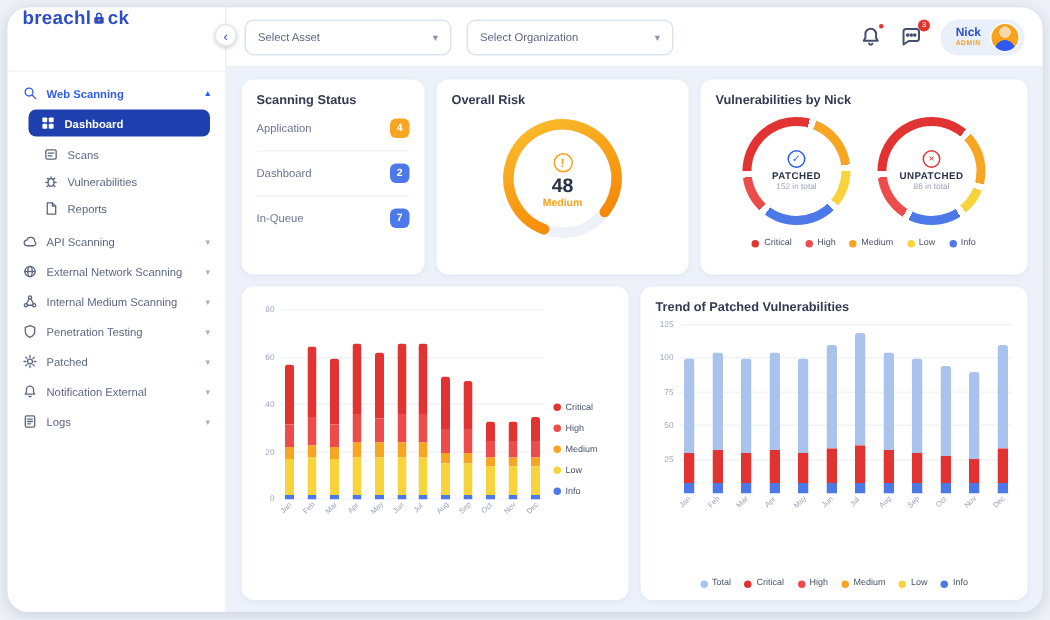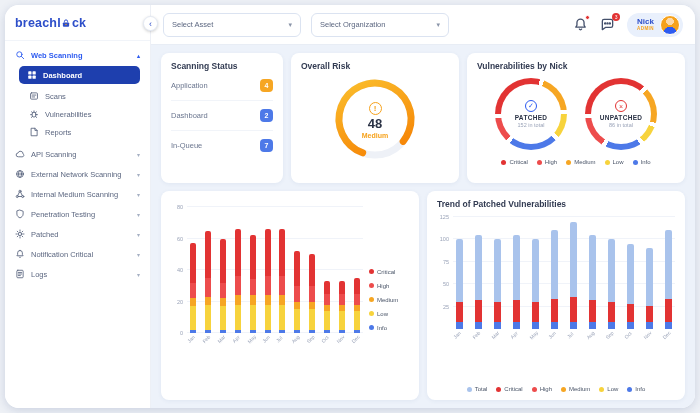--- a/index.html
+++ b/index.html
@@ -1,21 +1,21 @@
 <!DOCTYPE html>
 <html><head>
 <meta charset="utf-8">
 <style>
 *{margin:0;padding:0;box-sizing:border-box}
 html,body{width:700px;height:413px;overflow:hidden}
 body{position:relative;background:#eef1f6;font-family:"Liberation Sans",sans-serif}
 .app{position:absolute;left:5px;top:5px;width:690px;height:403px;background:#fff;border-radius:14px;box-shadow:0 2px 10px rgba(40,60,120,.18);display:flex;overflow:hidden}
 
 .sidebar{width:146px;background:#fff;border-right:1px solid #edf0f6;position:relative;flex:none}
-.logo-row{height:36px;display:flex;align-items:center;padding:0 10px;border-bottom:1px solid #f1f4f9}
+.logo-row{height:43px;display:flex;align-items:flex-start;padding:0 10px;border-bottom:1px solid #f1f4f9}
 .logo{font-size:12.5px;font-weight:bold;color:#2d4ec9;display:flex;align-items:center;letter-spacing:.2px}
 .logo .lk{width:10px;height:10px;margin:0 .5px;display:inline-flex}
 .collapse-btn{position:absolute;right:-8px;top:11px;width:15px;height:15px;border-radius:50%;background:#fff;border:1px solid #e3e8f2;box-shadow:0 1px 3px rgba(0,0,0,.18);color:#2d4ec9;font-size:9px;line-height:12px;text-align:center;cursor:pointer;z-index:5;padding:0}
 nav{padding:4px 0;display:block}
 .nav-item{display:flex;align-items:center;gap:6px;padding:5px 10px;font-size:7.5px;color:#5c6780;cursor:pointer;white-space:nowrap}
 .nav-item.accent{color:#2d5bf0;font-weight:bold}
 .nico{width:10px;height:10px;flex:none;display:inline-flex;align-items:center}
 .nico svg{width:100%;height:100%}
 .nchev{margin-left:auto;font-size:6px;color:#a6b0c3}
 .nav-item.accent .nchev{color:#2d5bf0}
@@ -208,21 +208,21 @@
           <span class="nlabel">Patched</span>
           <span class="nchev">▾</span>
         </div>
         <div class="nav-item">
           <span class="nico">
             <svg viewBox="0 0 16 16" fill="none" stroke="currentColor" stroke-width="1.4" stroke-linecap="round" stroke-linejoin="round">
               <path d="M8 2.3a3.8 3.8 0 0 1 3.8 3.8v2.7l1.2 2H3L4.2 8.8V6.1A3.8 3.8 0 0 1 8 2.3Z"></path>
               <path d="M6.8 12.9a1.3 1.3 0 0 0 2.4 0"></path>
             </svg>
           </span>
-          <span class="nlabel">Notification Critical</span>
+          <span class="nlabel">Notification External</span>
           <span class="nchev">▾</span>
         </div>
         <div class="nav-item">
           <span class="nico">
             <svg viewBox="0 0 16 16" fill="none" stroke="currentColor" stroke-width="1.4" stroke-linecap="round" stroke-linejoin="round">
               <rect x="3" y="2" width="10" height="12" rx="1.5"></rect>
               <path d="M5.5 5.5h5M5.5 8h5M5.5 10.5h3"></path>
             </svg>
           </span>
           <span class="nlabel">Logs</span>

